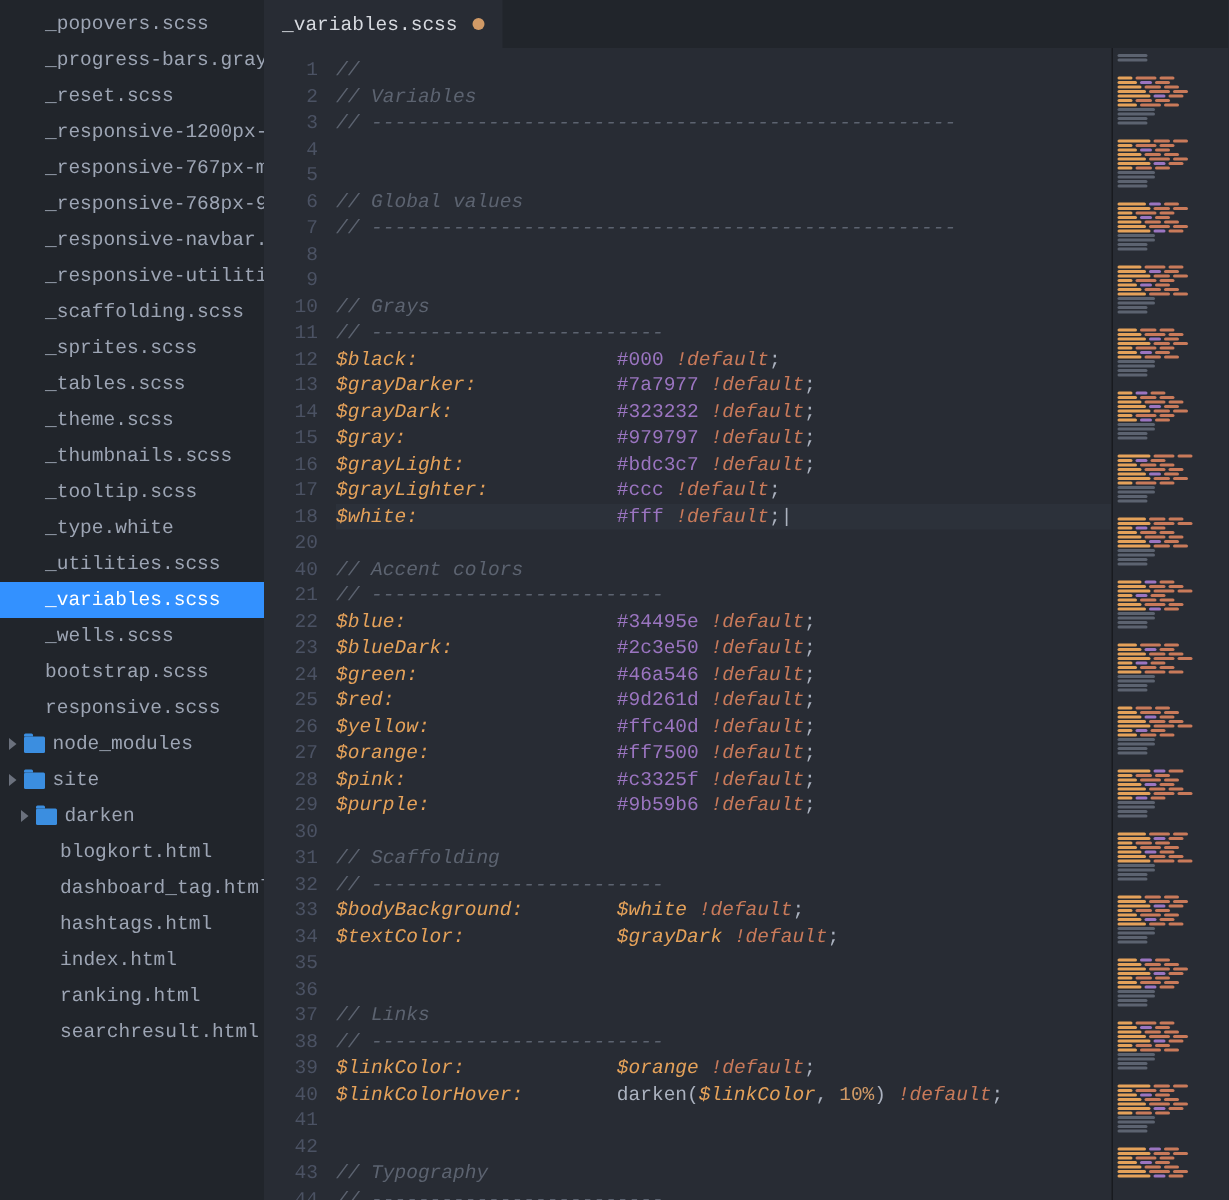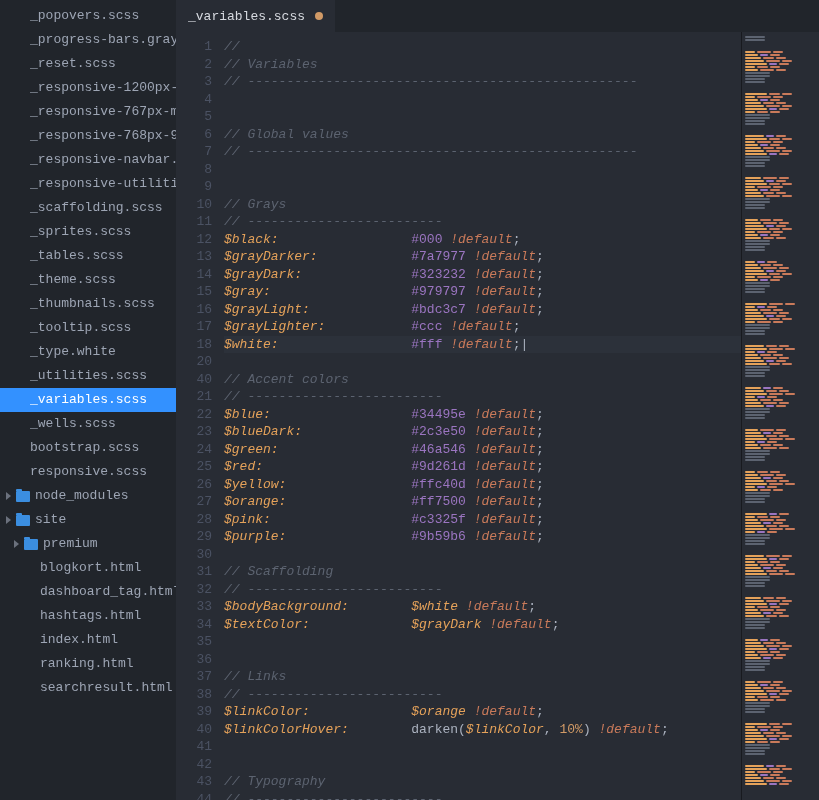--- a/index.html
+++ b/index.html
@@ -171,21 +171,21 @@
         <span>node_modules</span>
       </div>
       <div class="folder-item">
         <span class="chev"></span>
         <span class="folder-icon"></span>
         <span>site</span>
       </div>
       <div class="folder-item l1">
         <span class="chev"></span>
         <span class="folder-icon"></span>
-        <span>premium</span>
+        <span>darken</span>
       </div>
       <div class="file-item file-l2">blogkort.html</div>
       <div class="file-item file-l2">dashboard_tag.html</div>
       <div class="file-item file-l2">hashtags.html</div>
       <div class="file-item file-l2">index.html</div>
       <div class="file-item file-l2">ranking.html</div>
       <div class="file-item file-l2">searchresult.html</div>
     </div>
 </div>
 

